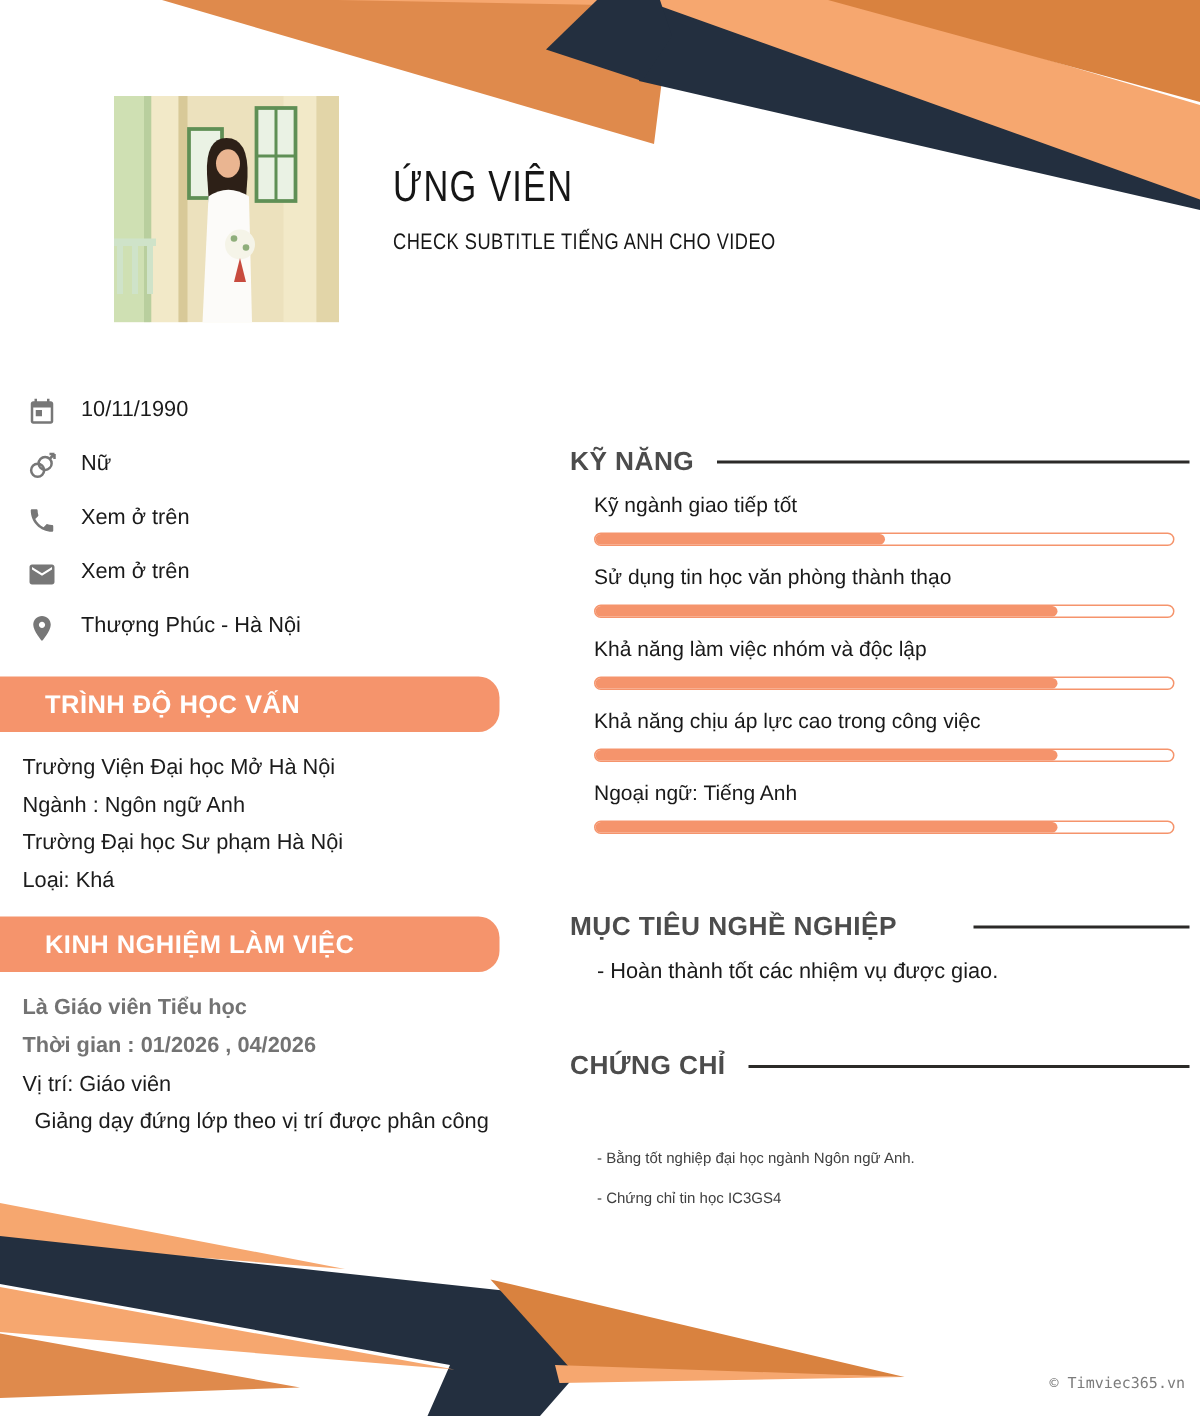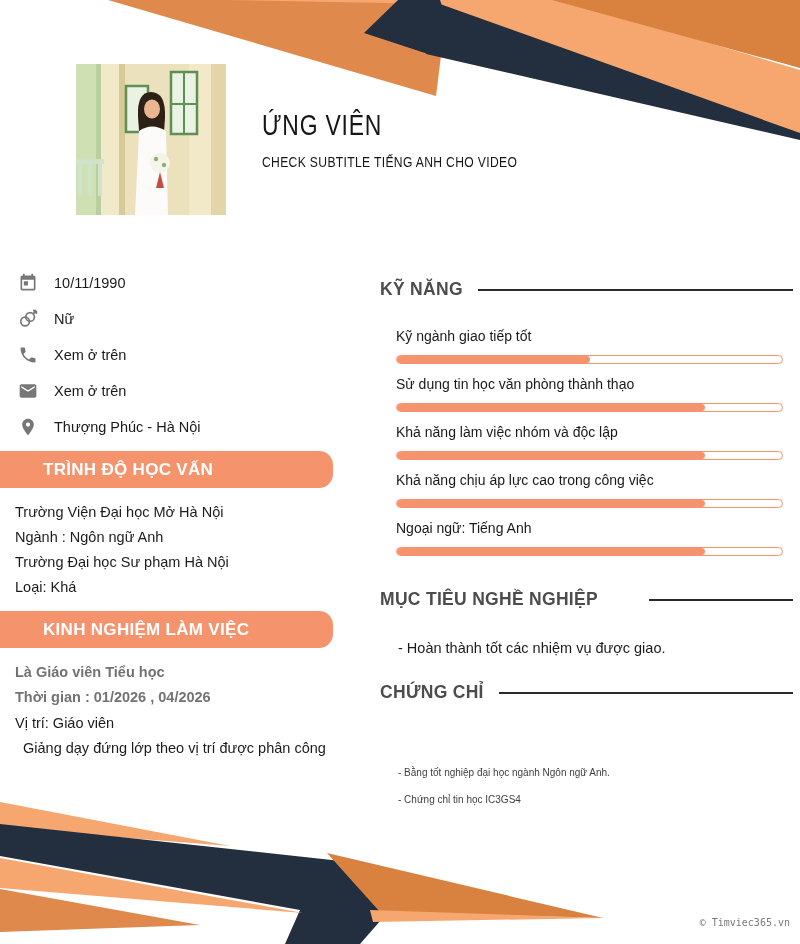--- a/index.html
+++ b/index.html
@@ -19,41 +19,41 @@
   .title{
     position:absolute;left:262px;top:109px;font-size:29px;color:#161616;
     letter-spacing:1px;white-space:nowrap;transform:scaleX(.79);transform-origin:0 0;
   }
   .subtitle{
     position:absolute;left:262px;top:153px;font-size:15px;color:#161616;
     letter-spacing:.4px;white-space:nowrap;transform:scaleX(.81);transform-origin:0 0;
   }
 
   .info-list{position:absolute;left:18px;top:265px;width:345px;}
-  .info-row{height:36px;display:flex;align-items:center;}
+  .info-row{height:36px;display:flex;align-items:flex-start;}
   .ico{width:20px;height:20px;margin-right:16px;flex:none;}
   .ico svg{display:block;}
   .info-text{font-size:14.5px;color:#1a1a1a;}
 
   .banner{
     position:absolute;left:0;width:333px;height:37px;background:var(--salmon);
     border-radius:0 14px 14px 0;color:#fff;font-weight:700;font-size:17px;
-    display:flex;align-items:center;padding-left:43px;box-sizing:border-box;
+    display:flex;align-items:center;padding-left:30px;box-sizing:border-box;
     letter-spacing:.3px;white-space:nowrap;
   }
   .banner.edu{top:451px;} .banner.exp{top:611px;}
 
   .edu-lines{position:absolute;left:15px;top:500px;font-size:14.5px;color:#1c1c1c;line-height:25px;white-space:nowrap;}
   .exp-lines{position:absolute;left:15px;top:660px;font-size:14.5px;color:#1c1c1c;line-height:25.3px;white-space:nowrap;}
   .muted{color:#737373;font-weight:700;}
   .indent{padding-left:8px;}
 
   .rheading{
     position:absolute;left:380px;width:413px;display:flex;align-items:center;
-    font-size:17.5px;font-weight:700;color:#4c4c4c;letter-spacing:.3px;white-space:nowrap;
+    font-size:17.5px;font-weight:700;color:#4c4c4c;letter-spacing:.3px;white-space:nowrap;margin-top:18px;
   }
   .rheading .rule{flex:1;height:2px;background:#2b2a28;margin-left:15px;}
   .rh-skills{top:279px;} .rh-objective{top:589px;gap:36px;} .rh-certs{top:682px;}
 
   .skill{position:absolute;left:396px;width:387px;height:48px;}
   .skill-label{font-size:14px;color:#191919;line-height:20px;white-space:nowrap;}
   .skill-bar{margin-top:9px;height:9px;border:1px solid var(--salmon);border-radius:5px;background:#fff;box-sizing:border-box;}
   .skill-fill{height:100%;background:var(--salmon);border-radius:5px;}
   .sk0{top:326px;} .sk1{top:374px;} .sk2{top:422px;} .sk3{top:470px;} .sk4{top:518px;}
 

